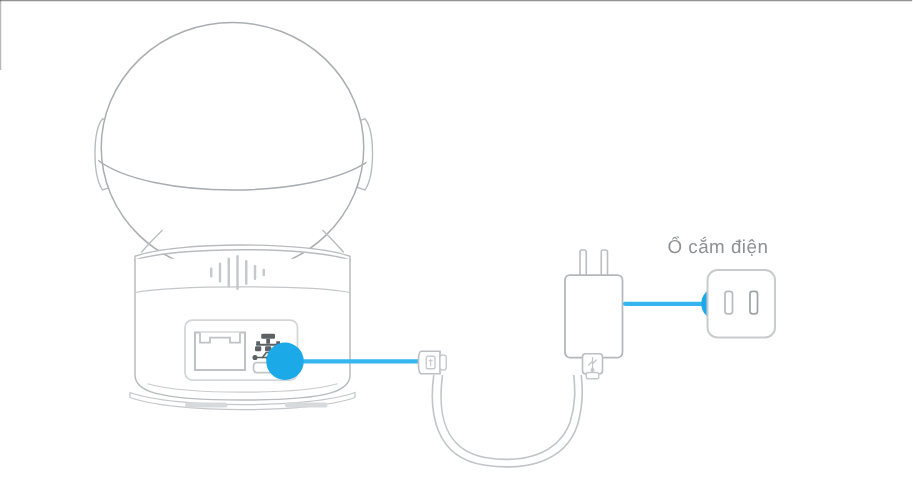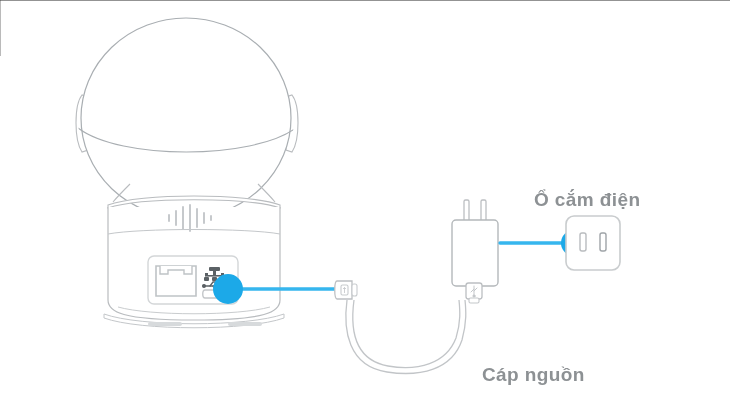--- a/index.html
+++ b/index.html
@@ -17,22 +17,22 @@
     background: #ffffff;
     overflow: hidden;
   }
   #stage svg {
     display: block;
   }
   .label {
     position: absolute;
     color: #8d9194;
     font-family: "Liberation Sans", sans-serif;
-    font-size: 19px;
-    font-weight: 700;
+    font-size: 15px;
+    font-weight: 400;
     letter-spacing: 0.4px;
     white-space: nowrap;
     line-height: 1;
   }
   #label-outlet { left: 534px; top: 190px; }
   #label-cable  { left: 482px; top: 365px; }
   .edge-top {
     position: absolute;
     left: 0; top: 0;
     width: 730px; height: 1px;
@@ -206,15 +206,14 @@
     <g>
       <rect x="566" y="216" width="54" height="54" rx="8" fill="#ffffff" stroke="#c9ccce" stroke-width="1.6"></rect>
       <rect x="580" y="233" width="6" height="18" rx="2" fill="#ffffff" stroke="#b9bcbf" stroke-width="1.4"></rect>
       <rect x="600" y="233" width="6" height="18" rx="2" fill="#ffffff" stroke="#9fa4a8" stroke-width="1.4"></rect>
     </g>
 
   </svg>
 
   <div class="label" id="label-outlet">Ổ cắm điện</div>
 
-  <div class="label" id="label-cable">Cáp nguồn</div>
 
 </div>
 
 </body></html>

